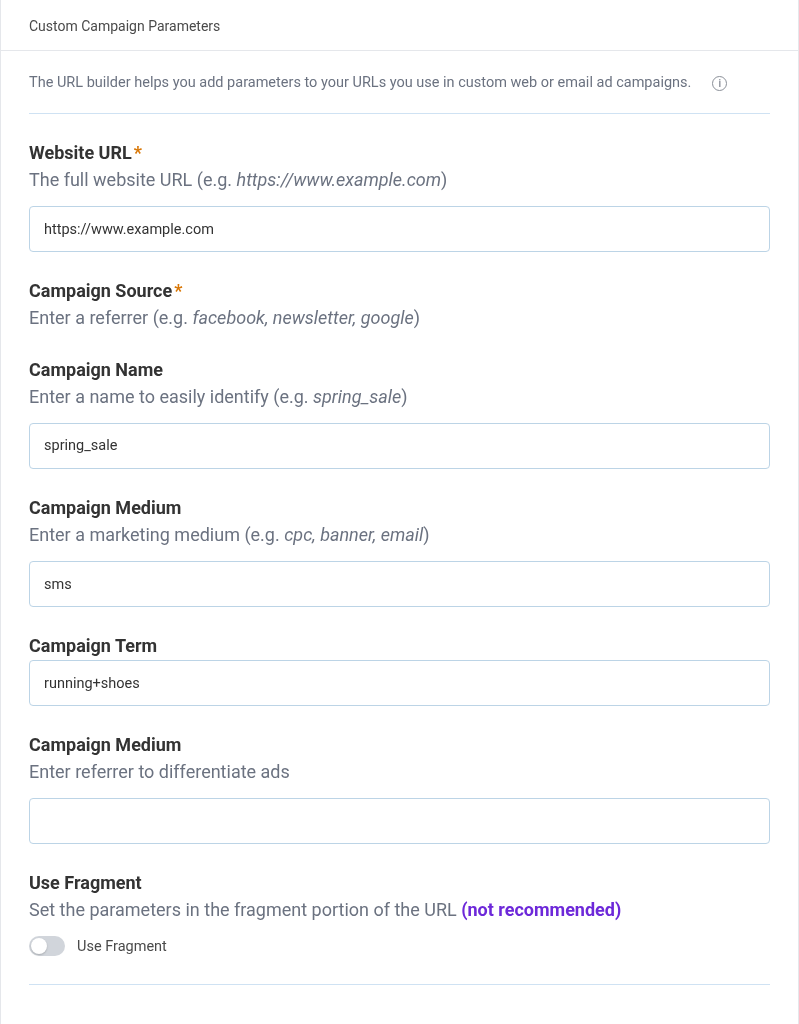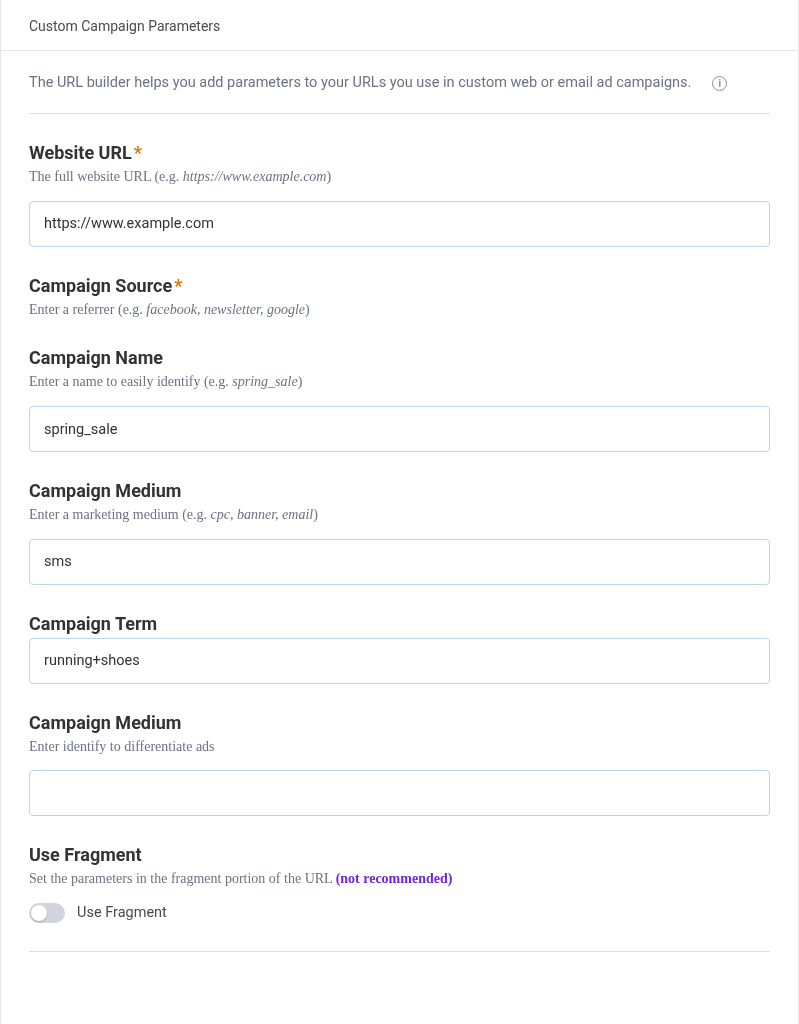--- a/index.html
+++ b/index.html
@@ -65,25 +65,24 @@
       font-weight: 700;
       color: #333;
       margin-bottom: 4px;
     }
     .required-star {
       color: #d97706;
       font-weight: 700;
       margin-left: 2px;
     }
     .field-hint {
-      font-size: 14px;
+      font-size: 18px;
       color: #6b7280;
       margin-bottom: 14px;
       line-height: 1.4;
-      font-family: Liberation Serif, serif;
     }
     .field-hint em {
       font-style: italic;
     }
     .field-hint .strong {
       font-weight: 700;
       color: #6d28d9;
       font-style: normal;
     }
     .text-input {
@@ -185,21 +184,21 @@
       <input type="text" class="text-input" value="sms" style="">
     </div>
 
     <div class="field-group">
       <div class="field-label">Campaign Term</div>
       <input type="text" class="text-input" value="running+shoes" style="">
     </div>
 
     <div class="field-group">
       <div class="field-label">Campaign Medium</div>
-      <div class="field-hint">Enter identify to differentiate ads</div>
+      <div class="field-hint">Enter referrer to differentiate ads</div>
       <input type="text" class="text-input" value="" style="">
     </div>
 
     <div class="field-group">
       <div class="field-label">Use Fragment</div>
       <div class="field-hint">
         <span>Set the parameters in the fragment portion of the URL </span><span class="strong">(not recommended)</span>
       </div>
       <div class="toggle-row">
         <div class="toggle">

